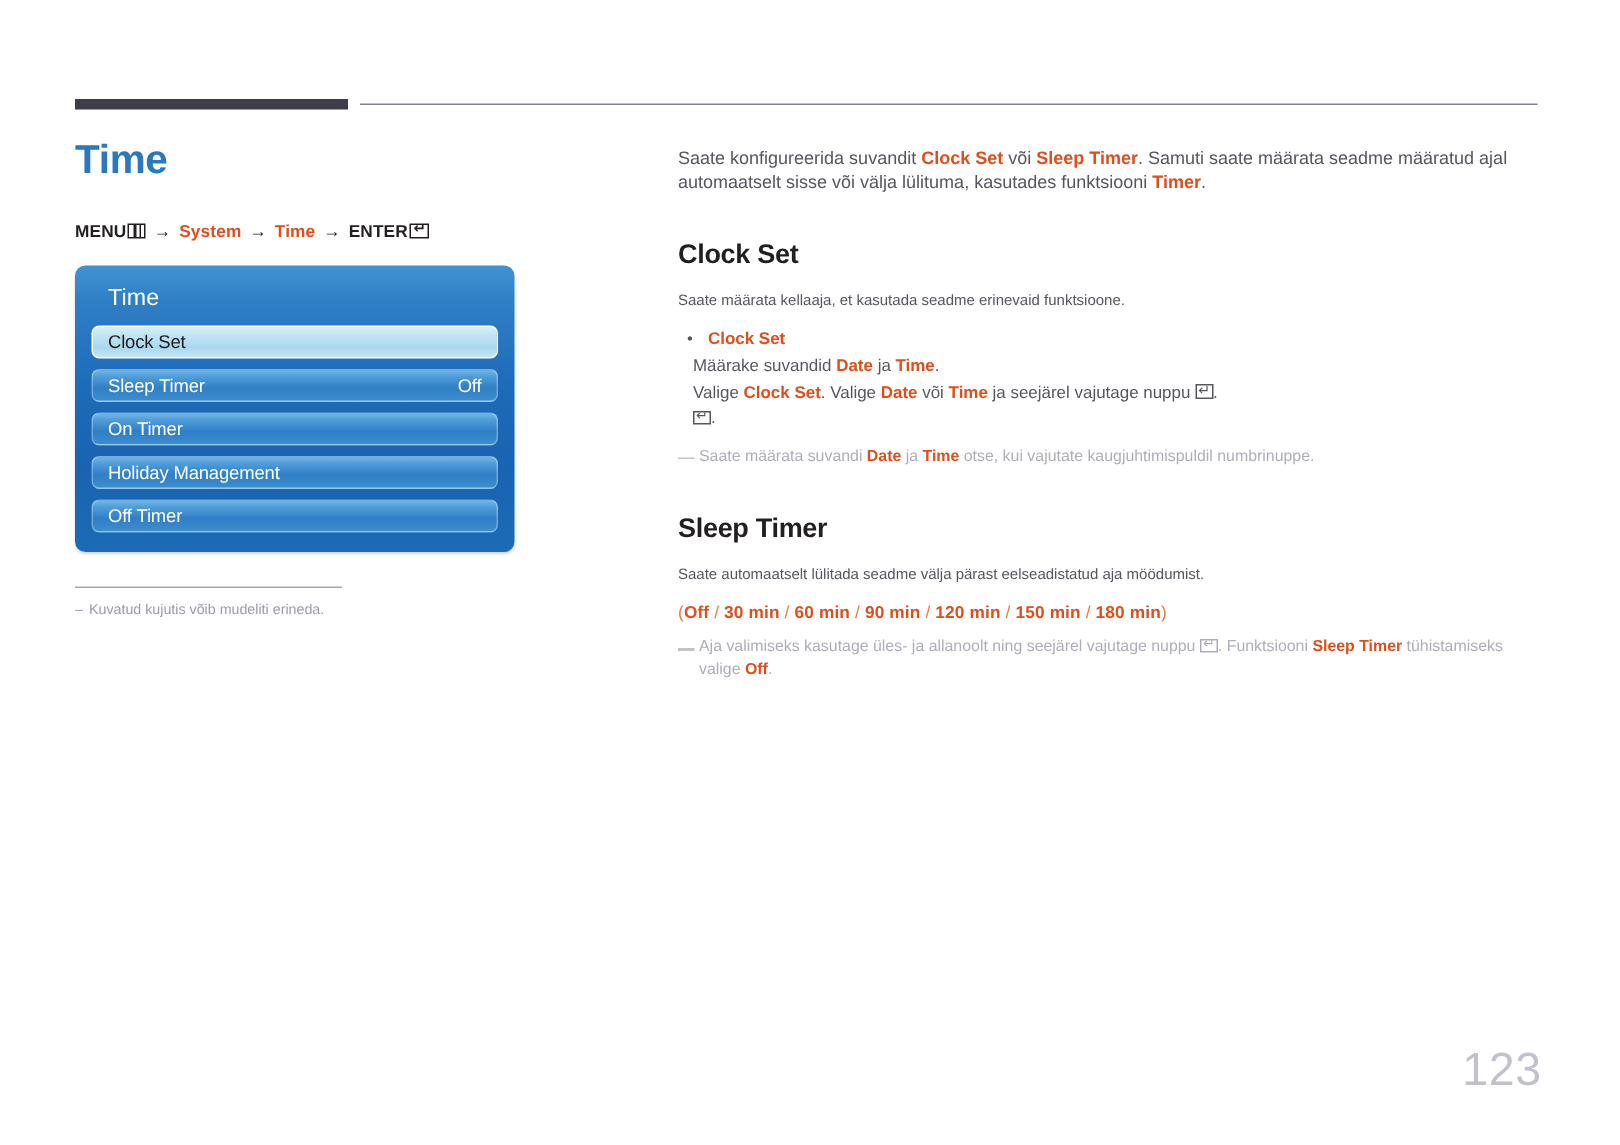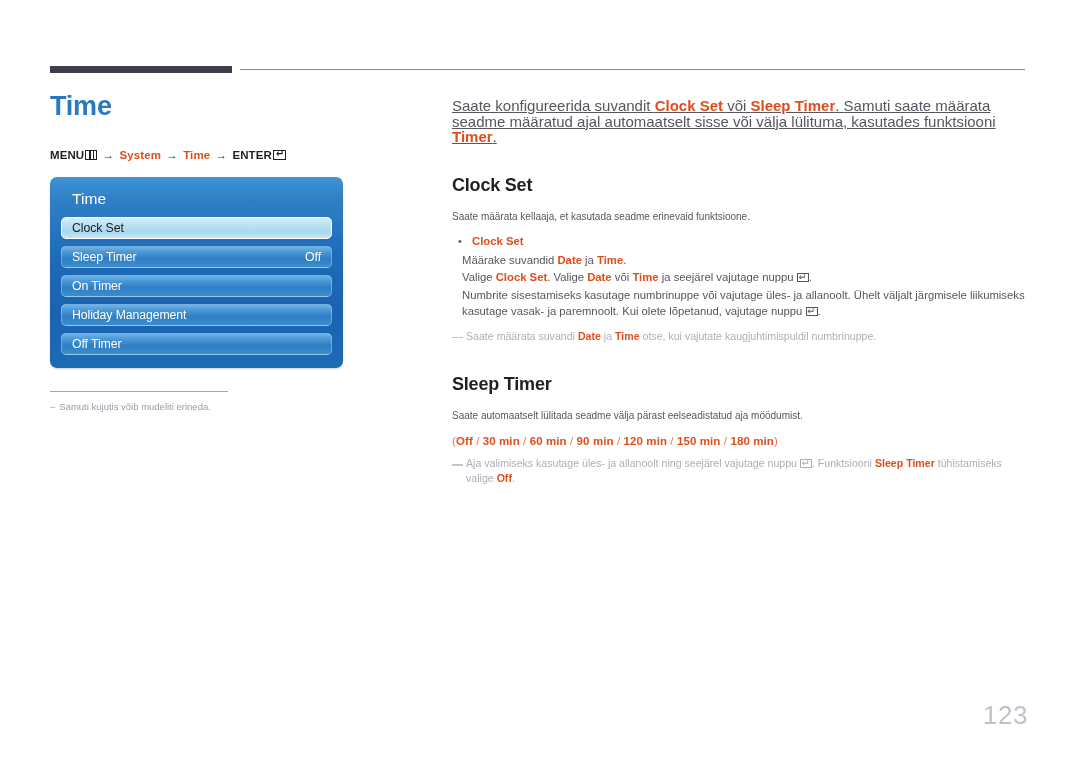--- a/index.html
+++ b/index.html
@@ -147,25 +147,24 @@
   }
   .left-note .dash { margin-right: 4px; }
 
   
   .right-col {
     position: absolute;
     left: 452px; top: 98px;
     width: 574px;
   }
   .intro {
-    font-size: 15px;
+    font-size: 12px;
     line-height: 15.5px;
     color: #58555f;
     margin: 0 0 30px 0;
-    text-decoration: underline;
   }
   .b-accent { color: #e04e1b; font-weight: bold; }
 
   h2.sec {
     font-size: 18px;
     font-weight: bold;
     color: #231f20;
     margin: 0 0 13px 0;
     letter-spacing: -0.2px;
   }
@@ -251,21 +250,21 @@
     font-family: "DejaVu Sans", sans-serif;
     color: #58555f;
   }
   .kbd-inline.dim { border-color: #b0adb9; }
   .kbd-inline.dim span { color: #b0adb9; }
 
   
   .page-num {
     position: absolute;
     right: 52px; bottom: 32px;
-    font-size: 26px;
+    font-size: 31px;
     color: #c3c0cc;
     letter-spacing: 0.5px;
   }
 </style>
 </head>
 <body>
 
 <div class="rule-thick"></div>
 <div class="rule-thin"></div>
 
@@ -308,21 +307,21 @@
 
     <div class="osd-item">
       <span class="label">Off Timer</span>
       <span class="value"></span>
     </div>
   </div>
 
   <div class="left-note-wrap">
     <div class="left-note-rule"></div>
     <div class="left-note">
-      <span class="dash">–</span><span>Samuti kujutis võib mudeliti erineda.</span>
+      <span class="dash">–</span><span>Kuvatud kujutis võib mudeliti erineda.</span>
     </div>
   </div>
 </div>
 
 <div class="right-col">
 
   <p class="intro"><span>Saate konfigureerida suvandit </span><span class="b-accent">Clock Set</span><span> või </span><span class="b-accent">Sleep Timer</span><span>. Samuti saate määrata seadme määratud ajal automaatselt sisse või välja lülituma, kasutades funktsiooni </span><span class="b-accent">Timer</span><span>.</span></p>
 
   <h2 class="sec">Clock Set</h2>
   <p class="sec-lead">Saate määrata kellaaja, et kasutada seadme erinevaid funktsioone.</p>
@@ -330,21 +329,21 @@
   <div class="bullet-row">
     <div class="bullet-dot">•</div>
     <div class="bullet-title">Clock Set</div>
   </div>
 
   <div class="sub-lines">
     <div class="sub-line"><span>Määrake suvandid </span><span class="b-accent">Date</span><span> ja </span><span class="b-accent">Time</span><span>.</span></div>
 
     <div class="sub-line"><span>Valige </span><span class="b-accent">Clock Set</span><span>. Valige </span><span class="b-accent">Date</span><span> või </span><span class="b-accent">Time</span><span> ja seejärel vajutage nuppu </span><span class="kbd-inline"><span>↵</span></span><span>.</span></div>
 
-    <div class="sub-line"><span>Numbrite sisestamiseks kasutage numbrinuppe või vajutage üles- ja allanoolt. Ühelt väljalt järgmisele liikumiseks kasutage vasak- ja paremnoolt. Kui olete lõpetanud, vajutage nuppu </span><span class="kbd-inline"><span>↵</span></span><span>.</span></div>
+    <div class="sub-line"><span class="kbd-inline"><span>↵</span></span><span>.</span></div>
   </div>
 
   <div class="note">
     <div class="note-dash"></div>
     <div class="note-text"><span>Saate määrata suvandi </span><span class="b-accent-strong">Date</span><span> ja </span><span class="b-accent-strong">Time</span><span> otse, kui vajutate kaugjuhtimispuldil numbrinuppe.</span></div>
   </div>
 
   <h2 class="sec" style="margin-top:30px">Sleep Timer</h2>
   <p class="sec-lead">Saate automaatselt lülitada seadme välja pärast eelseadistatud aja möödumist.</p>
 

